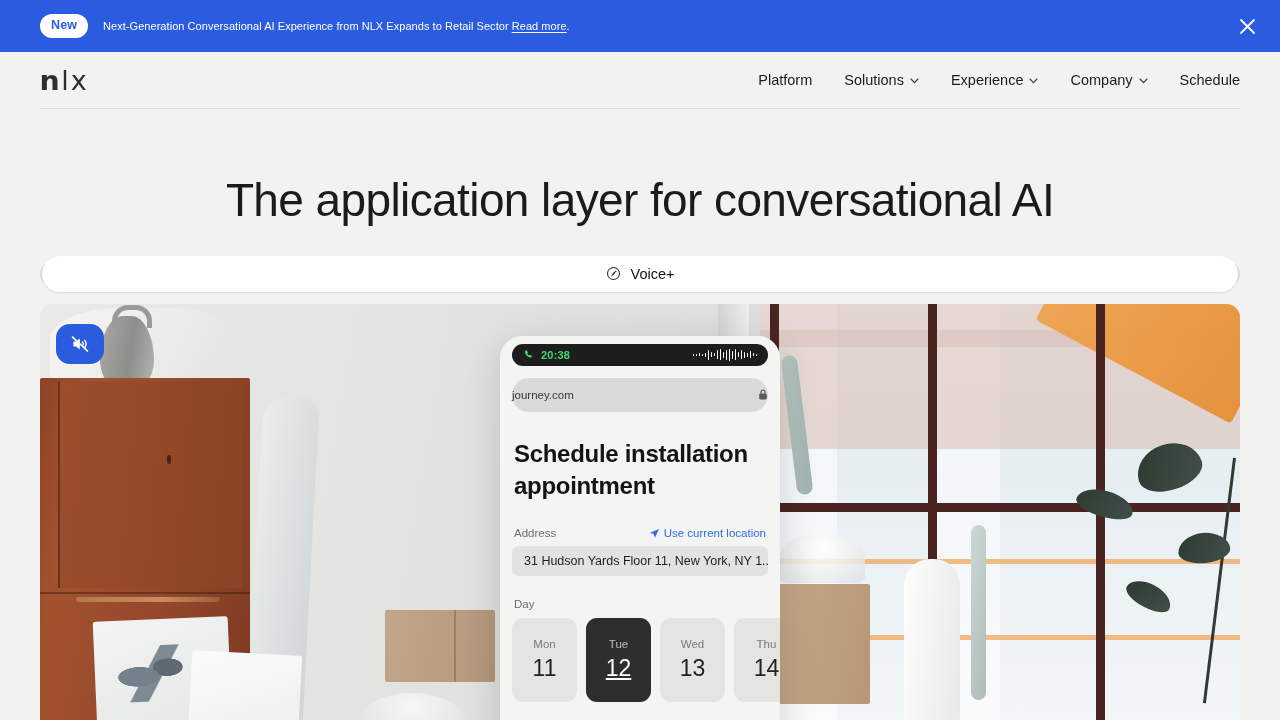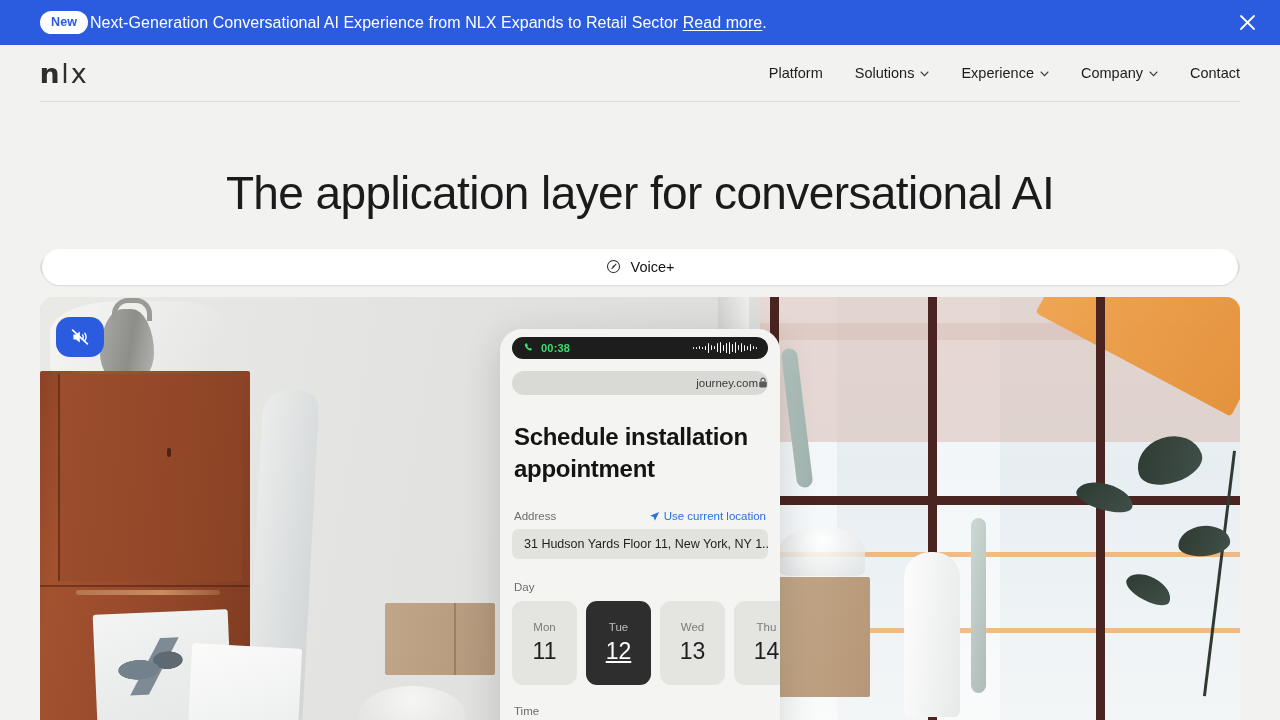--- a/index.html
+++ b/index.html
@@ -7,41 +7,41 @@
     width: 1280px; height: 720px;
     overflow: hidden;
     background: #f2f2f0;
     font-family: "Liberation Sans", sans-serif;
     -webkit-font-smoothing: antialiased;
   }
 
   
   .banner {
     position: relative;
-    height: 45px;
+    height: 52px;
     background: #2b5ce0;
     display: flex;
     align-items: center;
     padding: 0 18px 0 40px;
     color: #ffffff;
   }
   .badge-new {
     background: #ffffff;
     color: #2b5ce0;
     font-size: 12.5px;
     font-weight: 700;
     line-height: 1;
     padding: 5px 11px 6px;
     border-radius: 999px;
     letter-spacing: .1px;
     flex: 0 0 auto;
   }
   .banner-text {
-    margin-left: 2px;
-    font-size: 16px;
+    margin-left: 15px;
+    font-size: 11px;
     letter-spacing: .05px;
     white-space: nowrap;
   }
   .banner-link {
     color: #ffffff;
     text-decoration: underline;
     text-underline-offset: 2px;
   }
   .banner-close {
     position: absolute;
@@ -345,24 +345,24 @@
     align-items: center;
     justify-content: space-between;
     padding: 0 11px;
   }
   .call-left { display: flex; align-items: center; gap: 6px; }
   .call-time { color: #3ddc6e; font-size: 11px; font-weight: 600; letter-spacing: .2px; }
   .waveform { display: flex; align-items: center; gap: 1.5px; height: 12px; }
   .waveform i { display: block; width: 1.5px; background: #ffffff; border-radius: 1px; }
   .url-bar {
     margin-top: 12px;
-    height: 24px;
+    height: 34px;
     background: #d9d9d6;
     border-radius: 999px;
-    display: flex; align-items: center; justify-content: flex-end; gap: 0;
+    display: flex; align-items: center; justify-content: space-between; gap: 0;
     font-size: 11.5px;
     color: #3a3a3a;
     cursor: pointer;
   }
   .sheet-title {
     margin-top: 26px;
     font-size: 24px;
     line-height: 1.33;
     color: #141414;
     letter-spacing: -.3px;
@@ -460,21 +460,21 @@
         <path d="M1 1 L4.5 4.6 L8 1" stroke="#3a3a3a" stroke-width="1.1" fill="none" stroke-linecap="round"></path>
       </svg>
     </div>
     <div class="nav-item">
       <span>Company</span>
       <svg class="caret" width="9" height="6" viewBox="0 0 9 6">
         <path d="M1 1 L4.5 4.6 L8 1" stroke="#3a3a3a" stroke-width="1.1" fill="none" stroke-linecap="round"></path>
       </svg>
     </div>
     <div class="nav-item">
-      <span>Contact</span>
+      <span>Schedule</span>
     </div>
   </nav>
 </div>
 
 <h1 class="hero-title">The application layer for conversational AI</h1>
 
 <div class="tabs">
   <div class="tab active">
     <span class="tab-icon">
       <svg width="15" height="15" viewBox="0 0 16 16">
@@ -539,21 +539,21 @@
     </svg>
   </div>
 
   <div class="phone">
 
     <div class="call-bar">
       <div class="call-left">
         <svg width="12" height="12" viewBox="0 0 14 14">
           <path d="M2.6 2.2 c-.7.7-.5 1.9.2 3.2 .8 1.5 2.3 3 3.8 3.8 1.3.7 2.5.9 3.2.2 l.9-.9-2.2-1.8-1.2.8c-.8-.4-1.8-1.4-2.3-2.3l.8-1.2L4 1.3z" fill="#3ddc6e"></path>
         </svg>
-        <span class="call-time">00:38</span>
+        <span class="call-time">20:38</span>
       </div>
       <div class="waveform">
         <i style="height:2px"></i>
           <i style="height:2px"></i>
           <i style="height:3px"></i>
           <i style="height:2px"></i>
           <i style="height:4px"></i>
         <i style="height:10px"></i>
           <i style="height:5px"></i>
           <i style="height:3px"></i>

